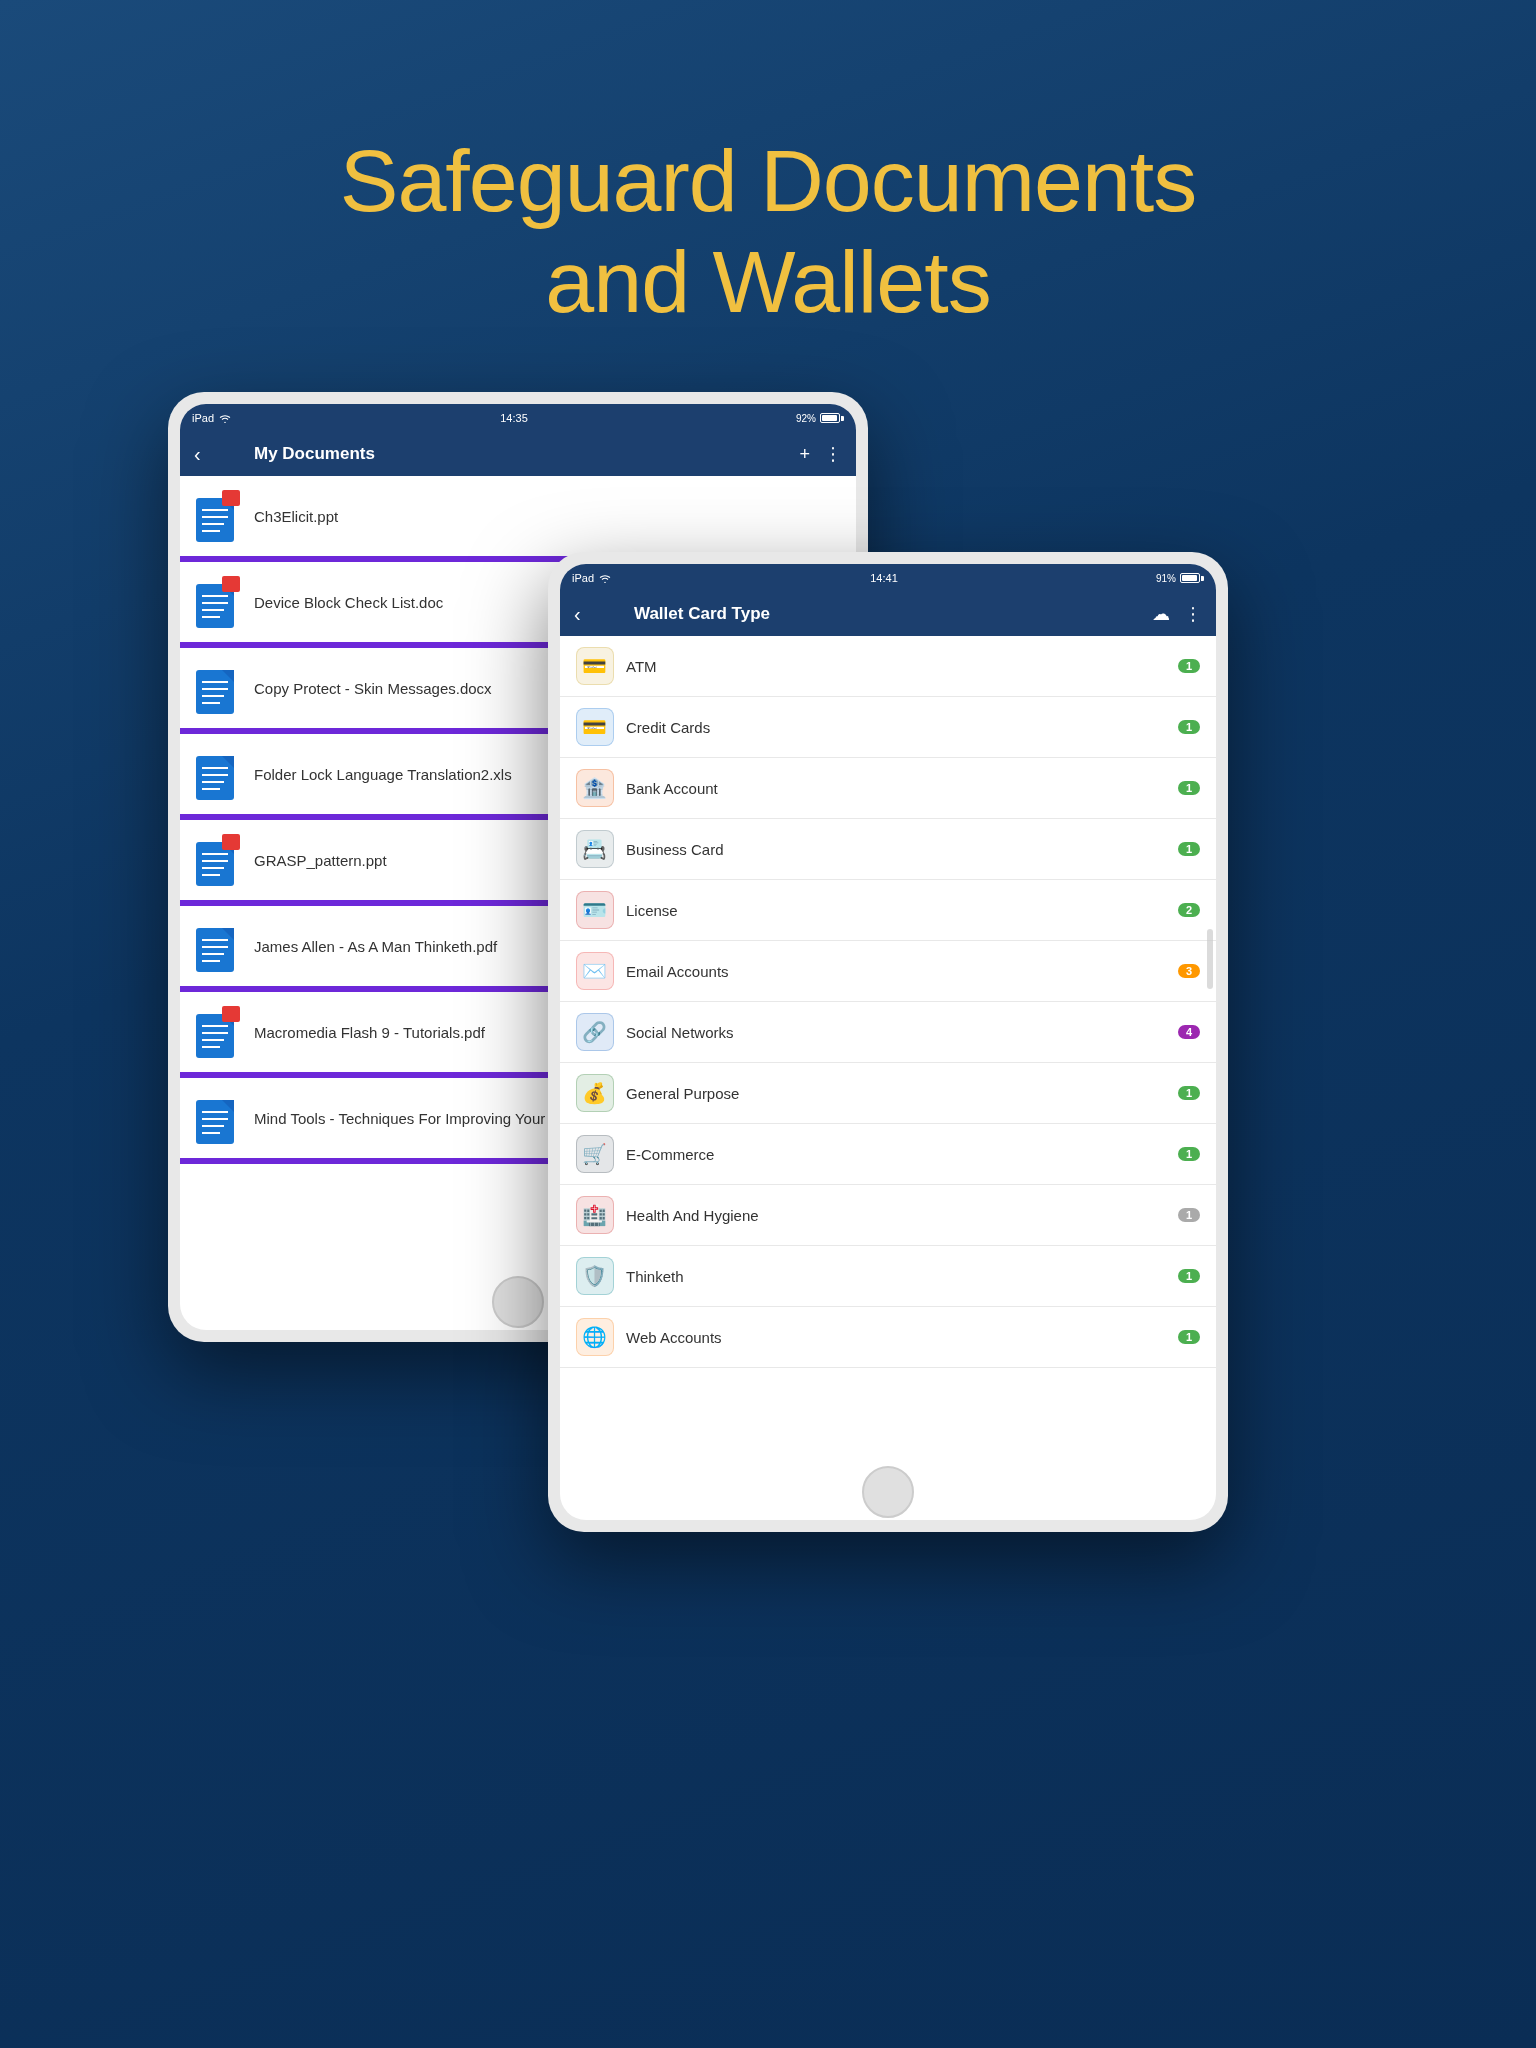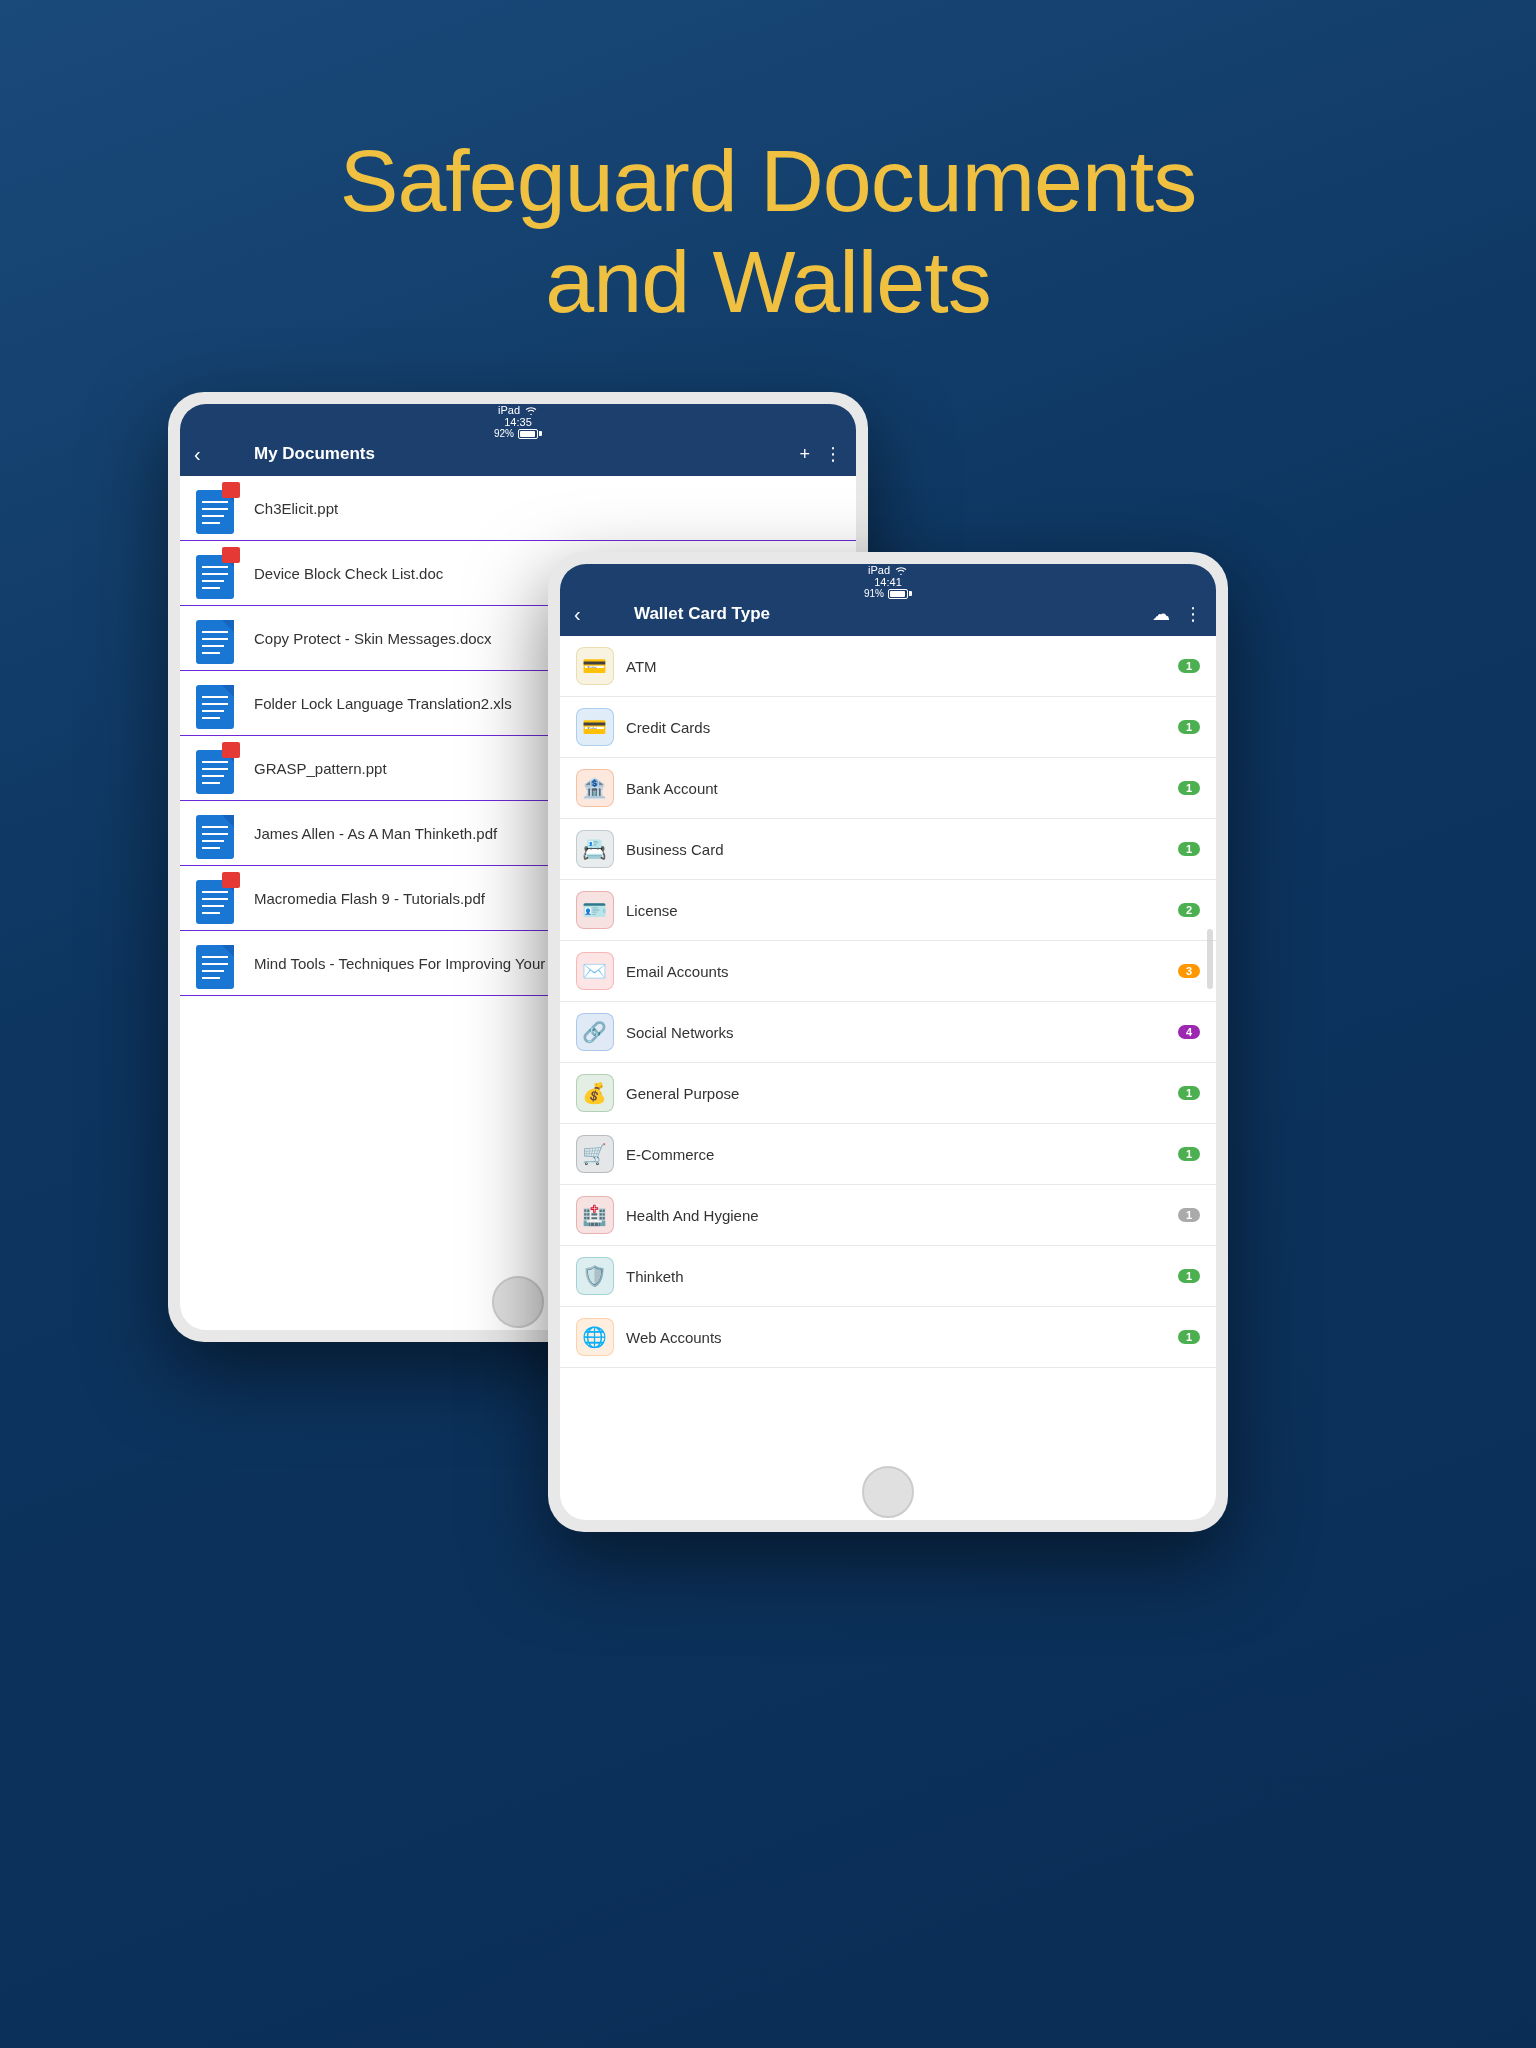--- a/index.html
+++ b/index.html
@@ -78,21 +78,20 @@
     
     .status-bar {
       height: 28px;
       background: #1c3f6e;
       display: flex;
       align-items: center;
       justify-content: space-between;
       padding: 0 12px;
       font-size: 11px;
       color: #fff;
-      flex-direction: column;
     }
     .status-bar .left-status { display: flex; align-items: center; gap: 4px; }
     .status-bar .center-status { font-size: 11px; font-weight: 500; }
     .status-bar .right-status { display: flex; align-items: center; gap: 4px; font-size: 10px; }
 
     
     .nav-bar {
       height: 44px;
       background: #1c3f6e;
       display: flex;
@@ -108,22 +107,22 @@
     }
     .nav-bar .nav-left { color: #fff; font-size: 15px; display: flex; align-items: center; gap: 2px; width: 60px; }
     .nav-bar .nav-right { display: flex; align-items: center; gap: 14px; width: 60px; justify-content: flex-end; }
     .nav-bar .nav-btn { color: #fff; font-size: 18px; cursor: pointer; }
 
     
     .doc-list { background: #fff; }
     .doc-item {
       display: flex;
       align-items: center;
-      padding: 6px 16px;
-      border-bottom: 1px solid #6d28d9;
+      padding: 14px 16px;
+      border-bottom: 6px solid #6d28d9;
       background: #fff;
     }
     .doc-icon {
       width: 44px;
       height: 52px;
       margin-right: 14px;
       flex-shrink: 0;
     }
     .doc-name {
       font-size: 15px;

